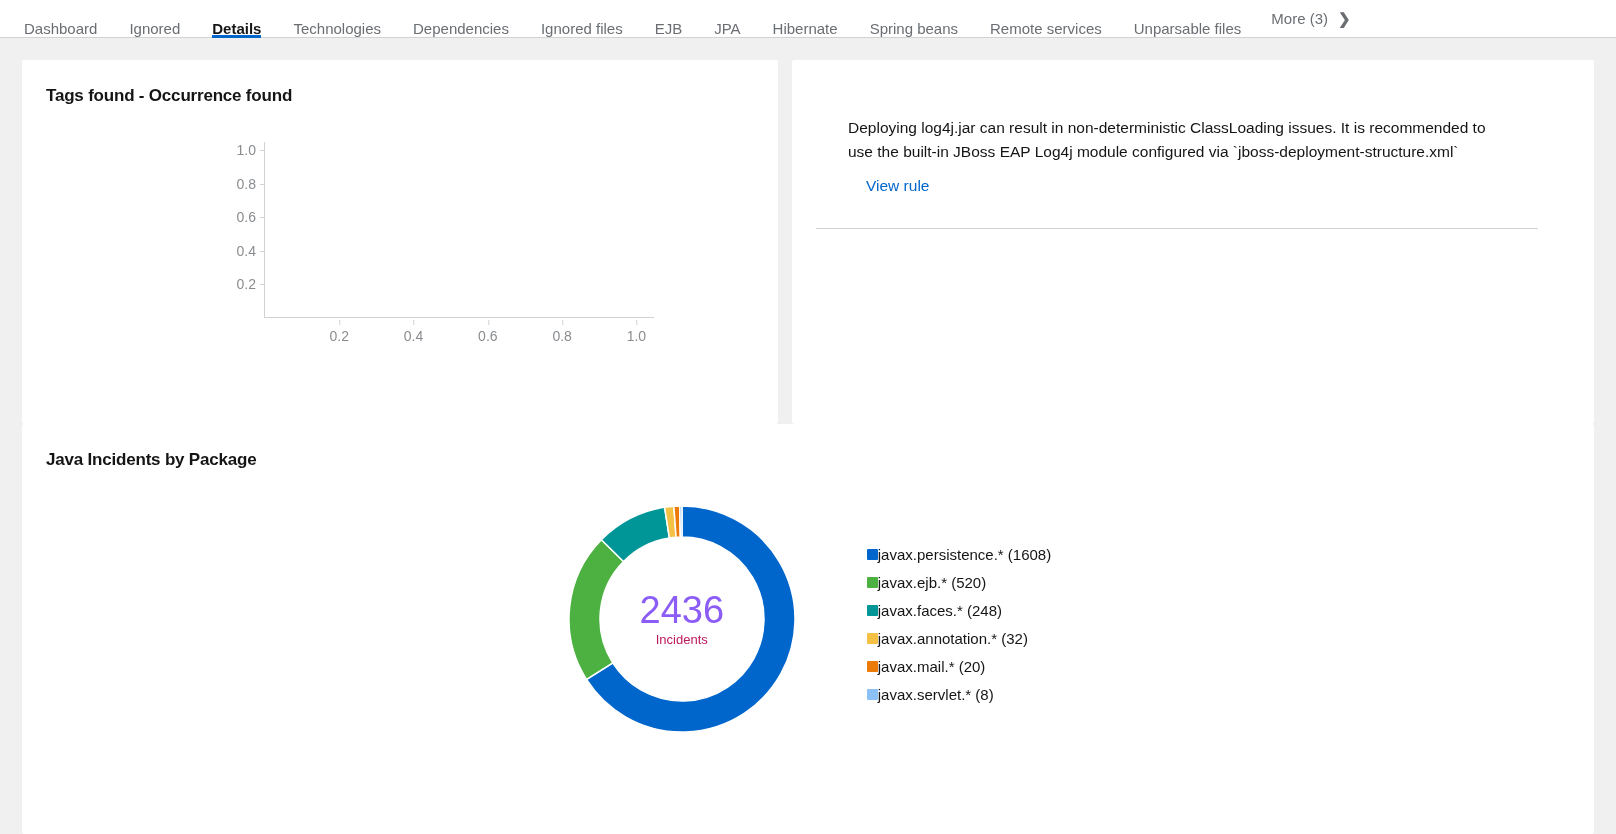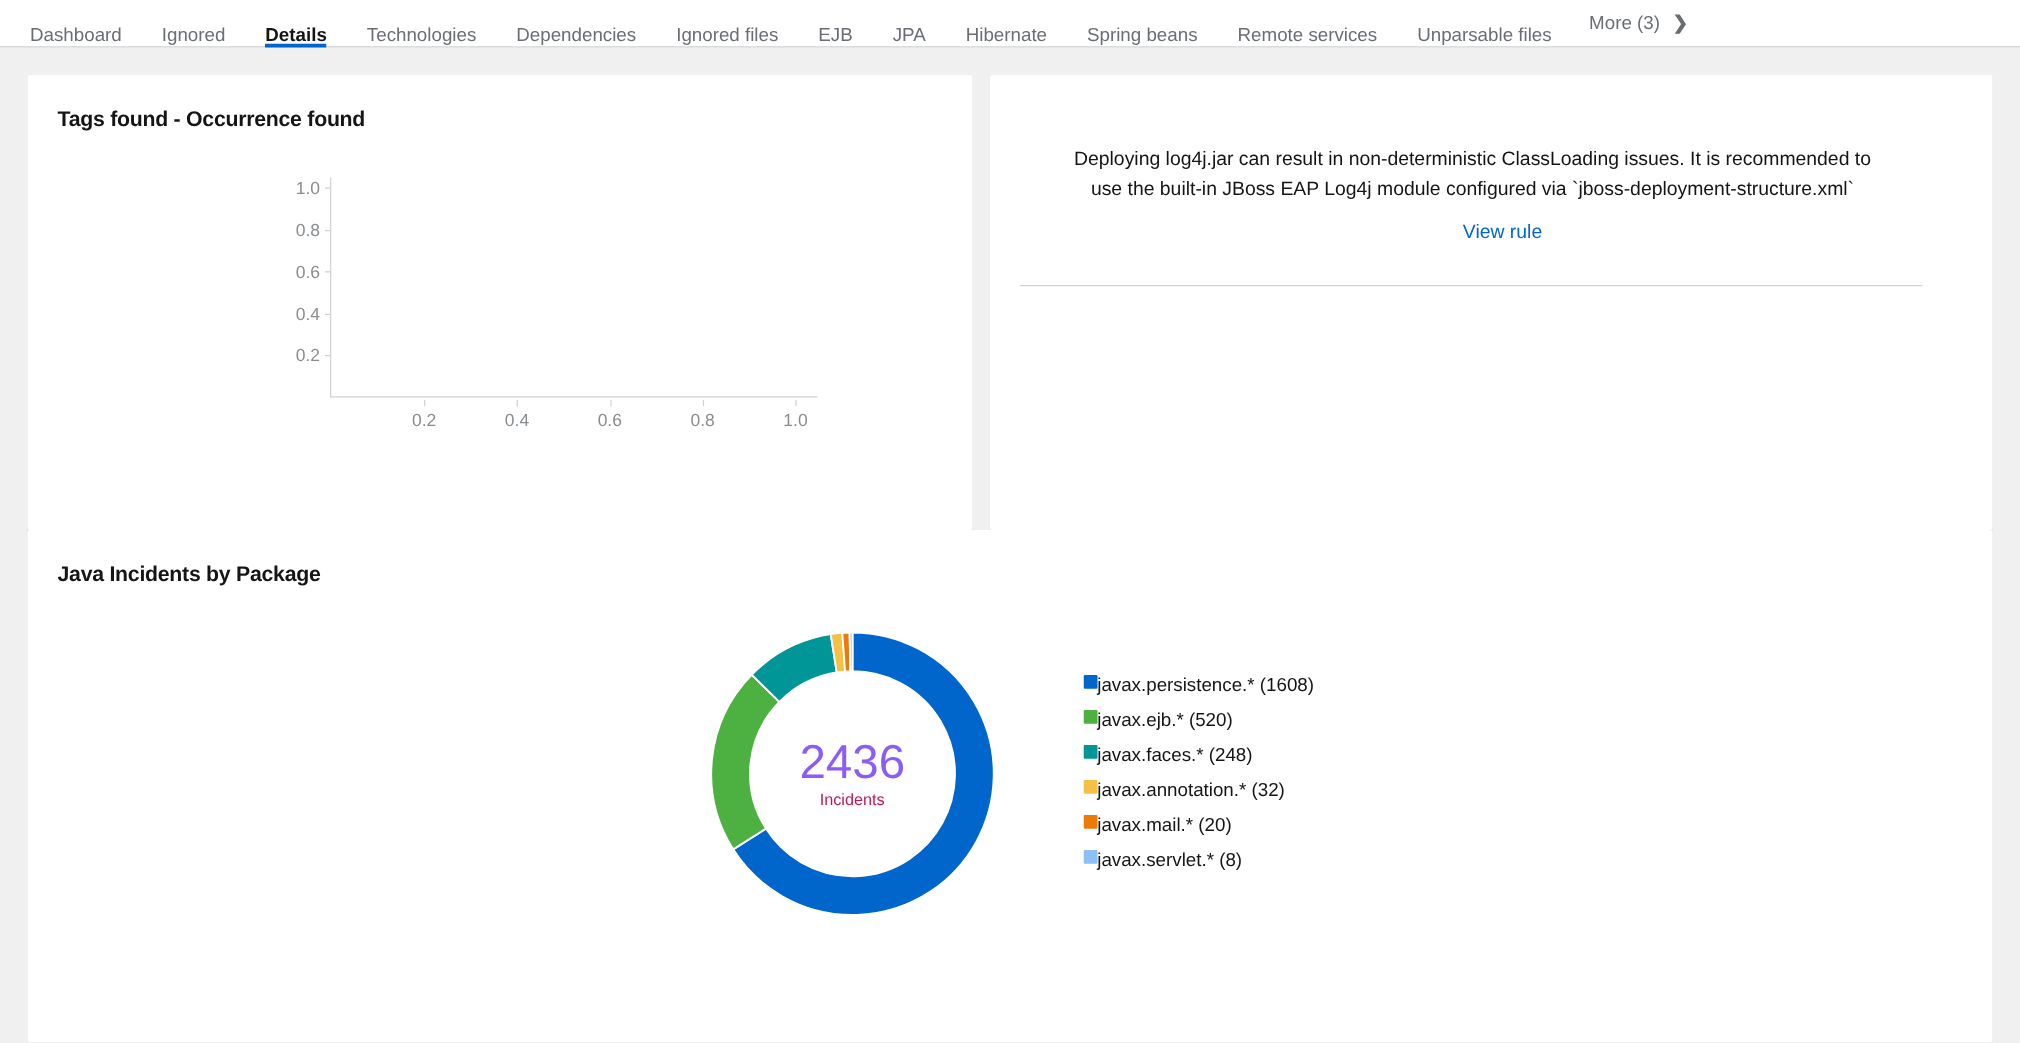--- a/index.html
+++ b/index.html
@@ -138,21 +138,20 @@
     left: 50%;
     bottom: calc(100% + 3px);
     width: 1px;
     height: 5px;
     background: #d2d2d2;
   }
 
   
   .rule-body {
     padding: 56px 56px 0 56px;
-    text-align: center;
   }
   .rule-text {
     font-size: 15.5px;
     line-height: 1.58;
     color: #151515;
     max-width: 660px;
   }
   .rule-link {
     display: inline-block;
     margin-top: 12px;
@@ -209,20 +208,21 @@
   .donut-label {
     font-size: 13px;
     color: #be185d;
     margin-top: 1px;
   }
   .legend {
     padding-top: 38px;
   }
   .legend-item {
     display: flex;
+    align-items: center;
     height: 28px;
     cursor: pointer;
   }
   .legend-swatch {
     width: 11px;
     height: 11px;
     flex: 0 0 11px;
     border-radius: 1px;
   }
   .legend-text {

